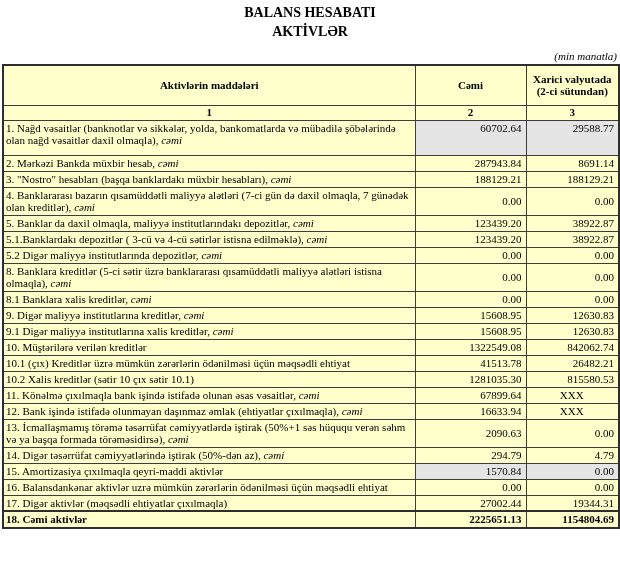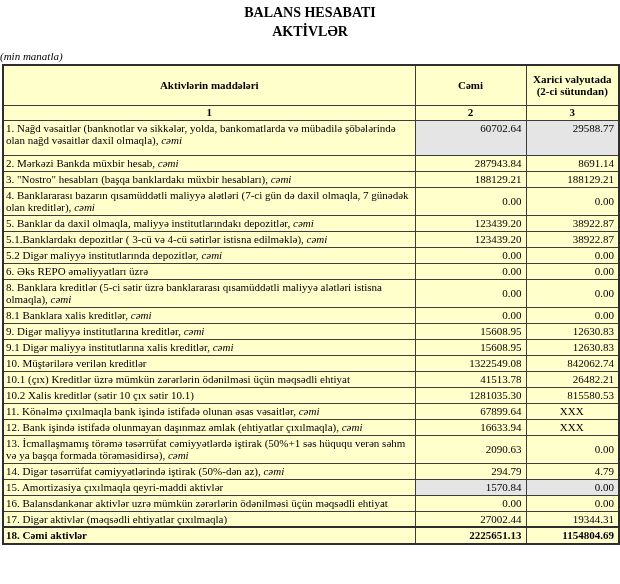--- a/index.html
+++ b/index.html
@@ -22,20 +22,21 @@
     margin: 5px 0 0 0;
   }
   .subtitle {
     text-align: center;
     font-weight: bold;
     font-size: 14px;
     line-height: 16px;
     margin: 3px 0 0 0;
   }
   .unit-note {
+    text-align: right;
     font-style: italic;
     font-size: 11px;
     line-height: 13px;
     margin: 10px 3px 1px 0;
   }
   table.balance {
     border-collapse: collapse;
     table-layout: fixed;
     width: 616px;
     margin: 0 2px;
@@ -131,25 +132,20 @@
           <td class="label">5.1.Banklardakı depozitlər ( 3-cü və 4-cü sətirlər istisna edilməklə), <i>cəmi</i></td>
           <td class="num">123439.20</td>
           <td class="num">38922.87</td>
         </tr>
         <tr>
           <td class="label">5.2 Digər maliyyə institutlarında depozitlər, <i>cəmi</i></td>
           <td class="num">0.00</td>
           <td class="num">0.00</td>
         </tr>
         <tr>
-          <td class="label">6. Əks REPO əməliyyatları üzrə</td>
-          <td class="num">0.00</td>
-          <td class="num">0.00</td>
-        </tr>
-        <tr>
           <td class="label">8. Banklara kreditlər (5-ci sətir üzrə banklararası qısamüddətli maliyyə alətləri istisna olmaqla), <i>cəmi</i></td>
           <td class="num">0.00</td>
           <td class="num">0.00</td>
         </tr>
         <tr>
           <td class="label">8.1 Banklara xalis kreditlər, <i>cəmi</i></td>
           <td class="num">0.00</td>
           <td class="num">0.00</td>
         </tr>
         <tr>

